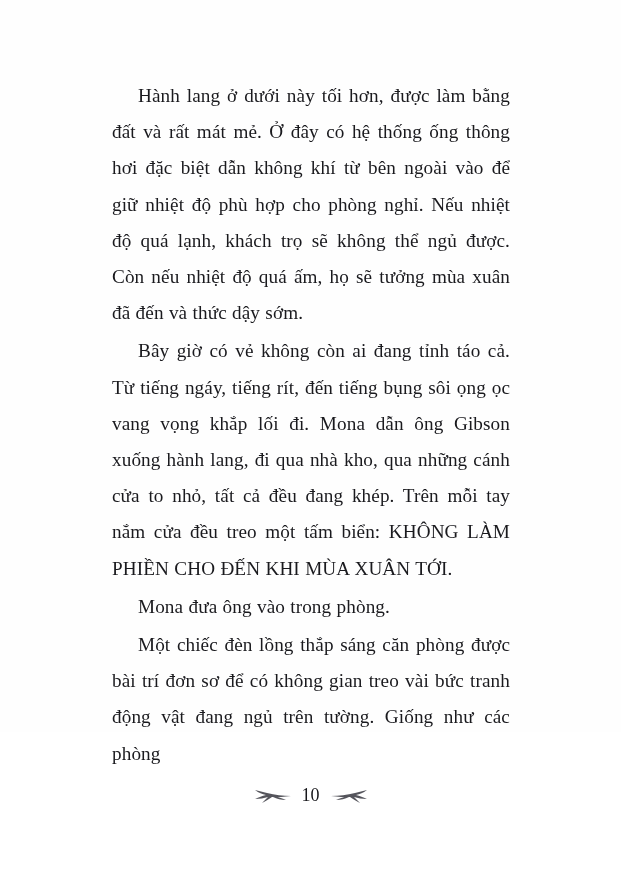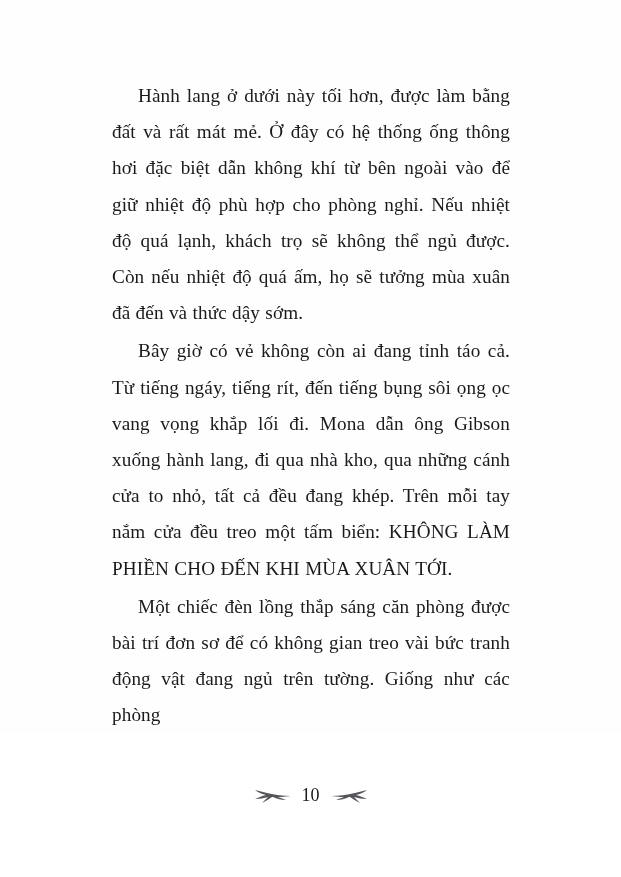--- a/index.html
+++ b/index.html
@@ -74,20 +74,21 @@
   }
 </style>
 </head>
 <body>
 
 <div class="page">
 
   <div class="text-column">
     <p class="para">Hành lang ở dưới này tối hơn, được làm bằng đất và rất mát mẻ. Ở đây có hệ thống ống thông hơi đặc biệt dẫn không khí từ bên ngoài vào để giữ nhiệt độ phù hợp cho phòng nghỉ. Nếu nhiệt độ quá lạnh, khách trọ sẽ không thể ngủ được. Còn nếu nhiệt độ quá ấm, họ sẽ tưởng mùa xuân đã đến và thức dậy sớm.</p>
     <p class="para">Bây giờ có vẻ không còn ai đang tỉnh táo cả. Từ tiếng ngáy, tiếng rít, đến tiếng bụng sôi ọng ọc vang vọng khắp lối đi. Mona dẫn ông Gibson xuống hành lang, đi qua nhà kho, qua những cánh cửa to nhỏ, tất cả đều đang khép. Trên mỗi tay nắm cửa đều treo một tấm biển: KHÔNG LÀM PHIỀN CHO ĐẾN KHI MÙA XUÂN TỚI.</p>
+    <p class="para">Mona đưa ông vào trong phòng.</p>
     <p class="para">Một chiếc đèn lồng thắp sáng căn phòng được bài trí đơn sơ để có không gian treo vài bức tranh động vật đang ngủ trên tường. Giống như các phòng</p>
   </div>
 
   <div class="footer">
     <span class="orn left">
       <svg viewBox="0 0 40 18" width="40" height="18" aria-hidden="true">
         <path d="M38 9 C30 9 22 8 14 6 C10 5 6 4 2 3 C6 6 9 7 13 8 C9 9 6 10 2 12 C7 12 11 11 15 10 C13 12 11 14 9 16 C13 14 16 12 19 10 C25 10 31 10 38 9 Z" fill="currentColor"></path>
         <path d="M20 10 C24 12 28 13 33 13 C29 11 25 10 21 9 Z" fill="currentColor"></path>
       </svg>
     </span>

